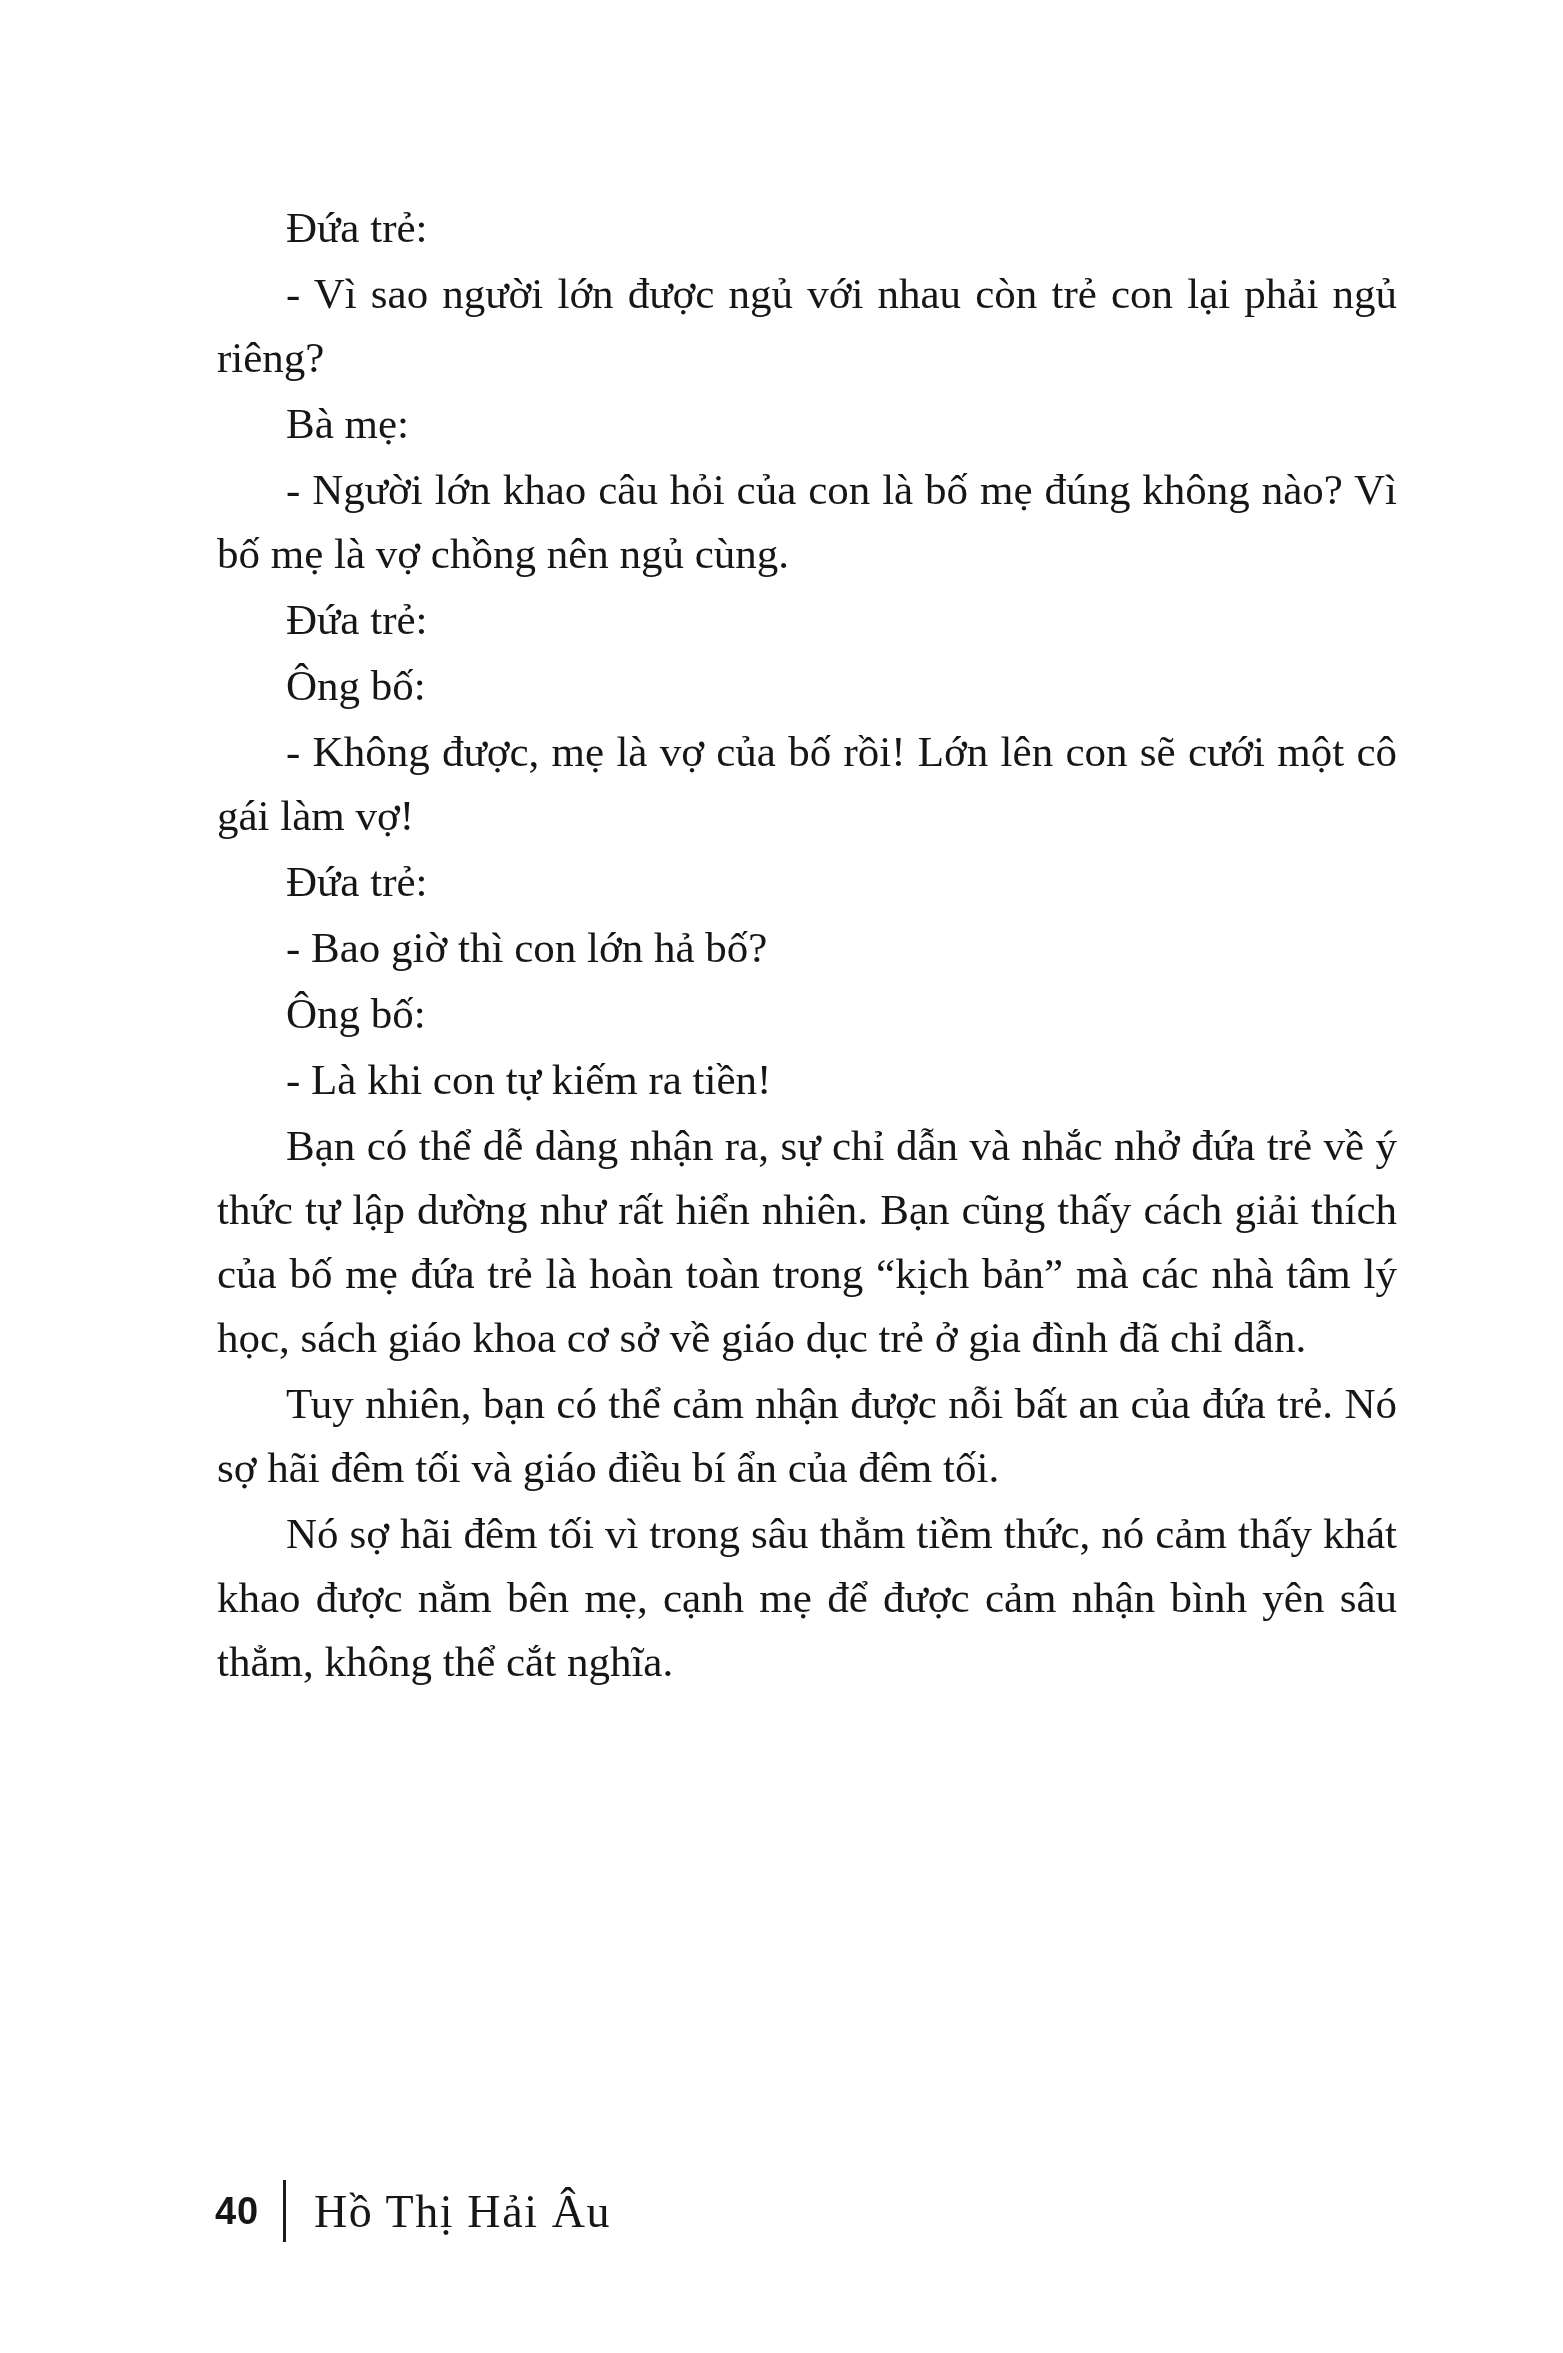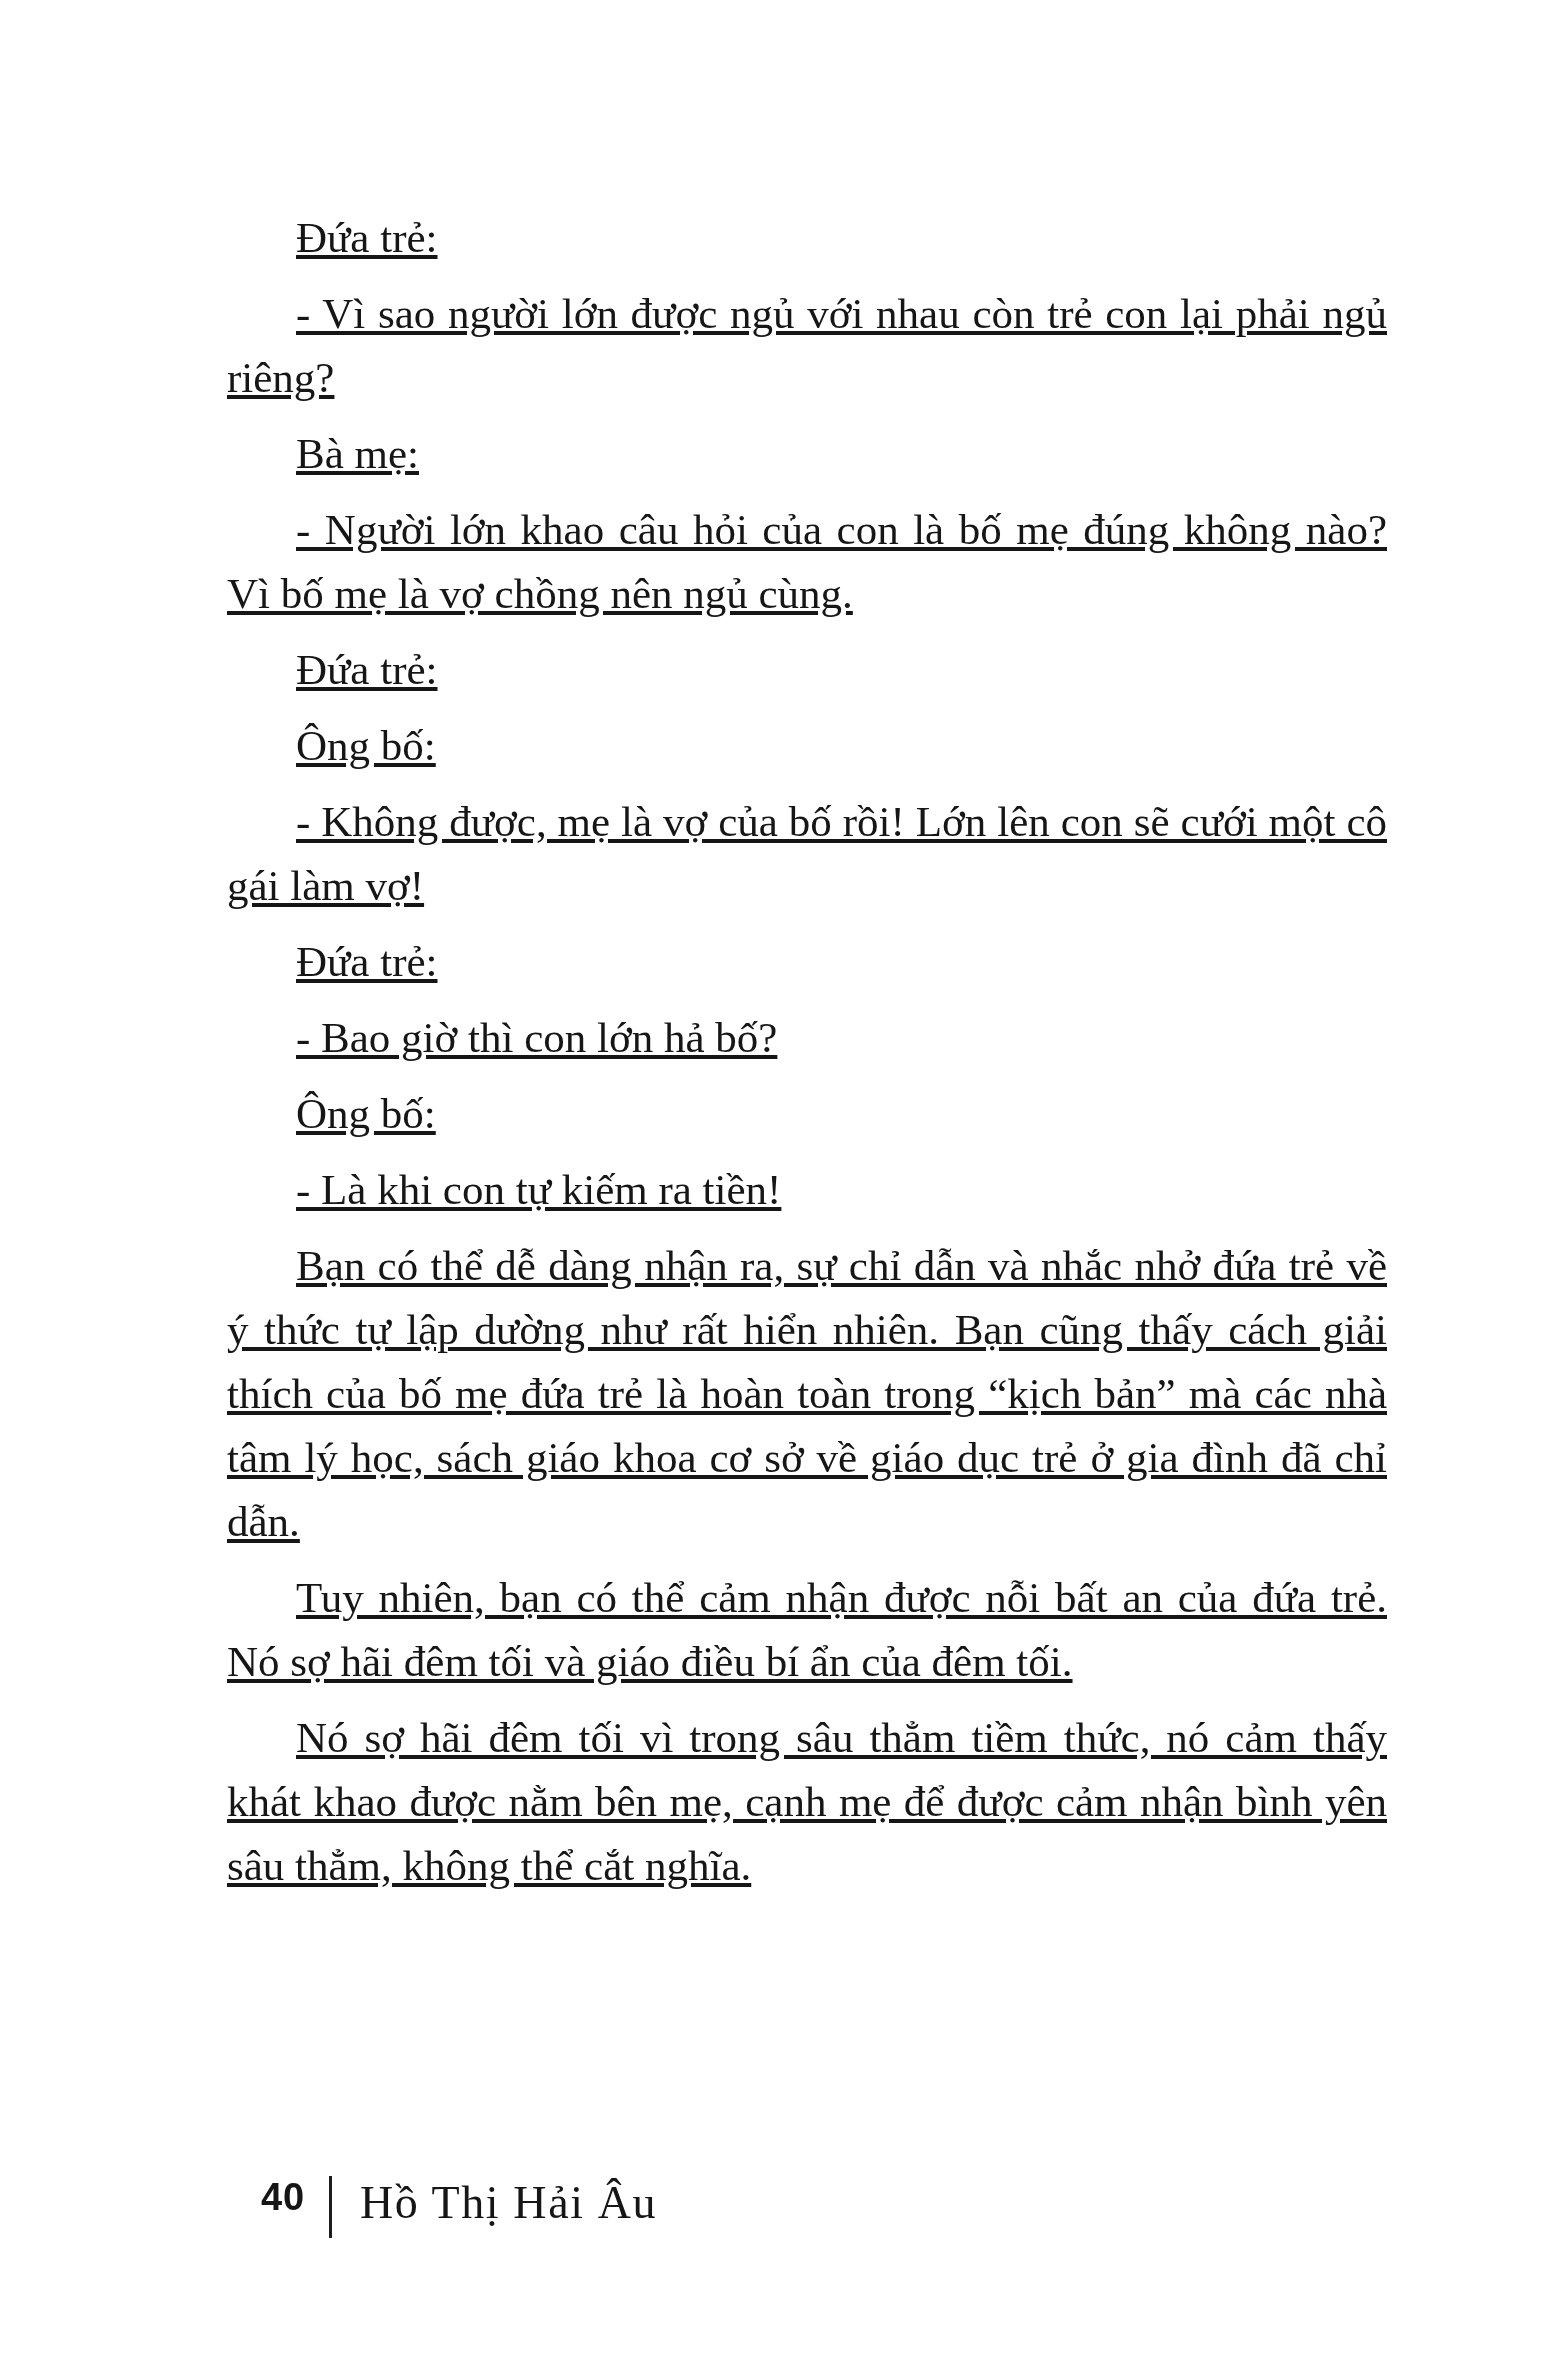--- a/index.html
+++ b/index.html
@@ -19,32 +19,31 @@
   .text-block {
     position: absolute;
     left: 215px;
     top: 194px;
     width: 1184px;
     font-size: 43px;
     line-height: 64px;
     text-align: justify;
   }
   .text-block p {
-    margin: 12px;
+    margin: 2px;
     padding: 0;
     text-indent: 69px;
-    text-decoration: underline;
   }
   .page-footer {
     position: absolute;
     left: 215px;
     top: 2176px;
     height: 70px;
     display: flex;
-    margin-left: 46px;
+    align-items: center;
   }
   .page-number {
     font-family: "Liberation Sans", sans-serif;
     font-size: 38px;
     font-weight: 700;
     letter-spacing: 0.8px;
   }
   .footer-divider {
     width: 2.5px;
     height: 62px;

